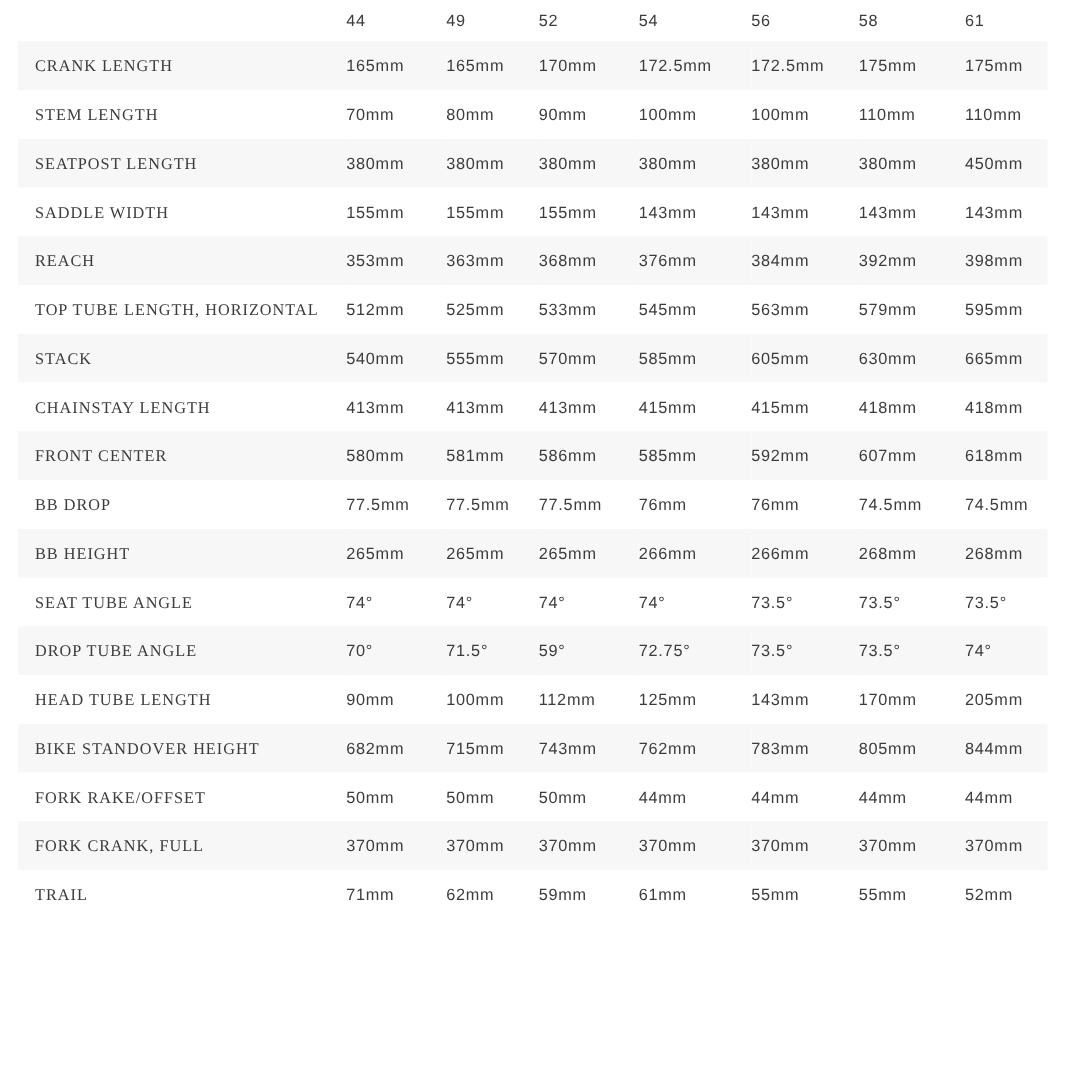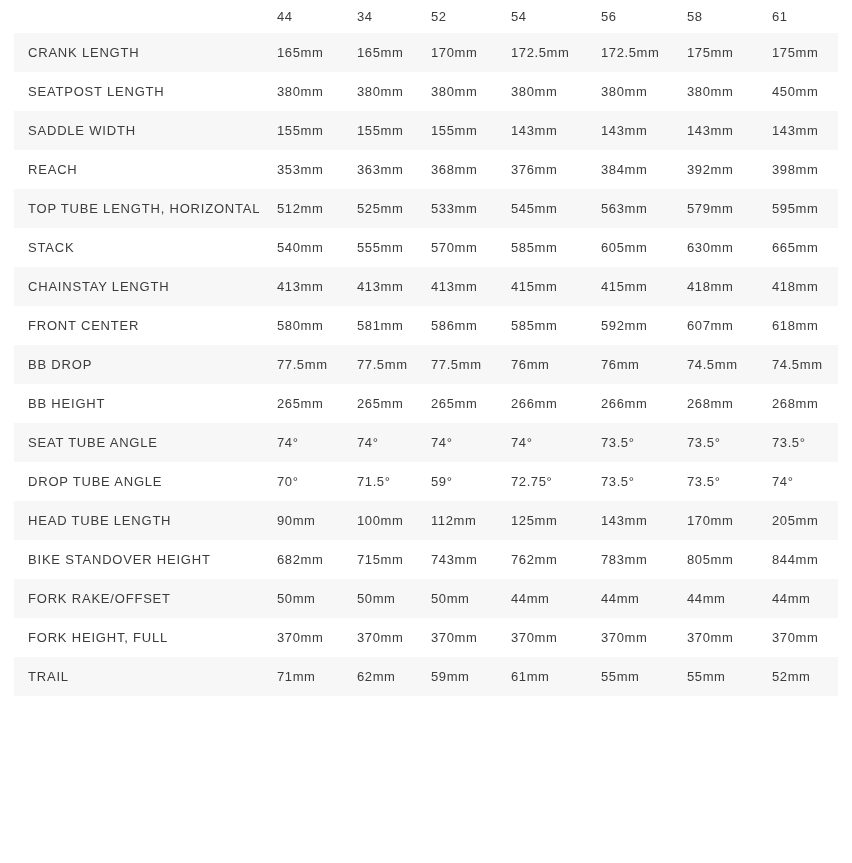--- a/index.html
+++ b/index.html
@@ -34,20 +34,21 @@
     height: 33px;
     color: #3c3c3c;
     margin-left: 27px;
   }
   tbody th, tbody td {
     height: 39px;
   }
   tbody th.row-label {
     padding-left: 14px;
     letter-spacing: 0.8px;
+    font-family: Liberation Serif, serif;
   }
   tbody tr:nth-child(odd) {
     background: #f7f7f7;
   }
   tbody tr:nth-child(even) {
     background: #ffffff;
   }
 </style>
 </head>
 <body>
@@ -60,40 +61,50 @@
       <col style="width: 80px;">
       <col style="width: 90px;">
       <col style="width: 86px;">
       <col style="width: 85px;">
       <col style="width: 66px;">
     </colgroup>
   <thead>
     <tr id="head-row">
       <th></th>
     <th>44</th>
-        <th>34</th>
+        <th>49</th>
         <th>52</th>
         <th>54</th>
         <th>56</th>
         <th>58</th>
         <th>61</th>
       </tr>
   </thead>
   <tbody id="body-rows">
       <tr>
         <th class="row-label">CRANK LENGTH</th>
         <td>165mm</td>
         <td>165mm</td>
         <td>170mm</td>
         <td>172.5mm</td>
         <td>172.5mm</td>
         <td>175mm</td>
         <td>175mm</td>
       </tr>
       <tr>
+        <th class="row-label">STEM LENGTH</th>
+        <td>70mm</td>
+        <td>80mm</td>
+        <td>90mm</td>
+        <td>100mm</td>
+        <td>100mm</td>
+        <td>110mm</td>
+        <td>110mm</td>
+      </tr>
+      <tr>
         <th class="row-label">SEATPOST LENGTH</th>
         <td>380mm</td>
         <td>380mm</td>
         <td>380mm</td>
         <td>380mm</td>
         <td>380mm</td>
         <td>380mm</td>
         <td>450mm</td>
       </tr>
       <tr>
@@ -220,21 +231,21 @@
         <th class="row-label">FORK RAKE/OFFSET</th>
         <td>50mm</td>
         <td>50mm</td>
         <td>50mm</td>
         <td>44mm</td>
         <td>44mm</td>
         <td>44mm</td>
         <td>44mm</td>
       </tr>
       <tr>
-        <th class="row-label">FORK HEIGHT, FULL</th>
+        <th class="row-label">FORK CRANK, FULL</th>
         <td>370mm</td>
         <td>370mm</td>
         <td>370mm</td>
         <td>370mm</td>
         <td>370mm</td>
         <td>370mm</td>
         <td>370mm</td>
       </tr>
       <tr>
         <th class="row-label">TRAIL</th>

